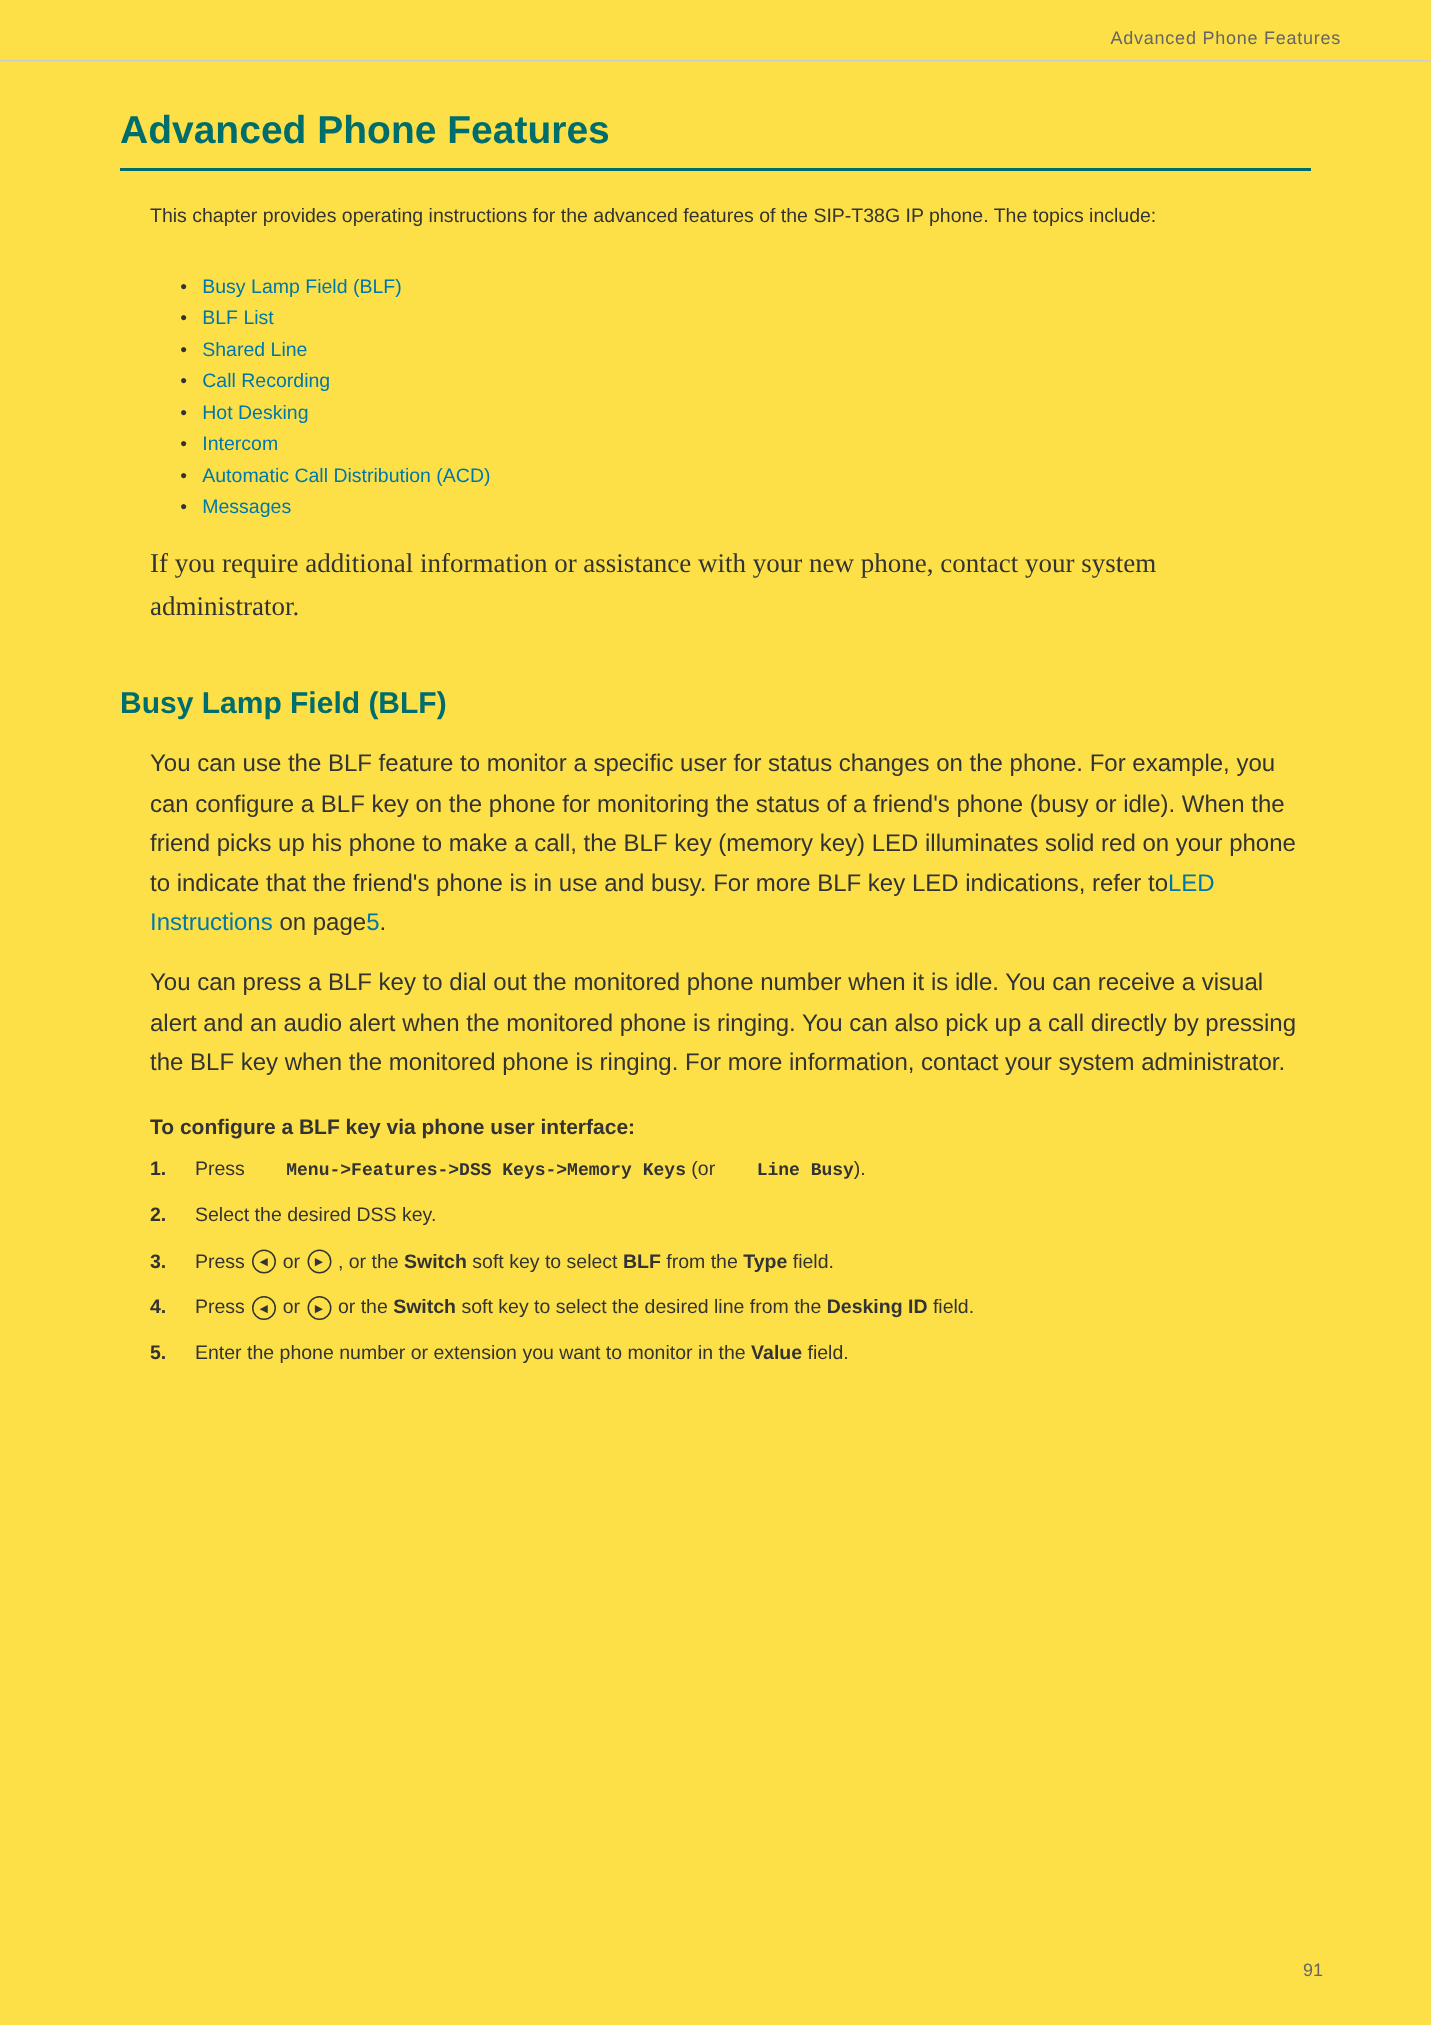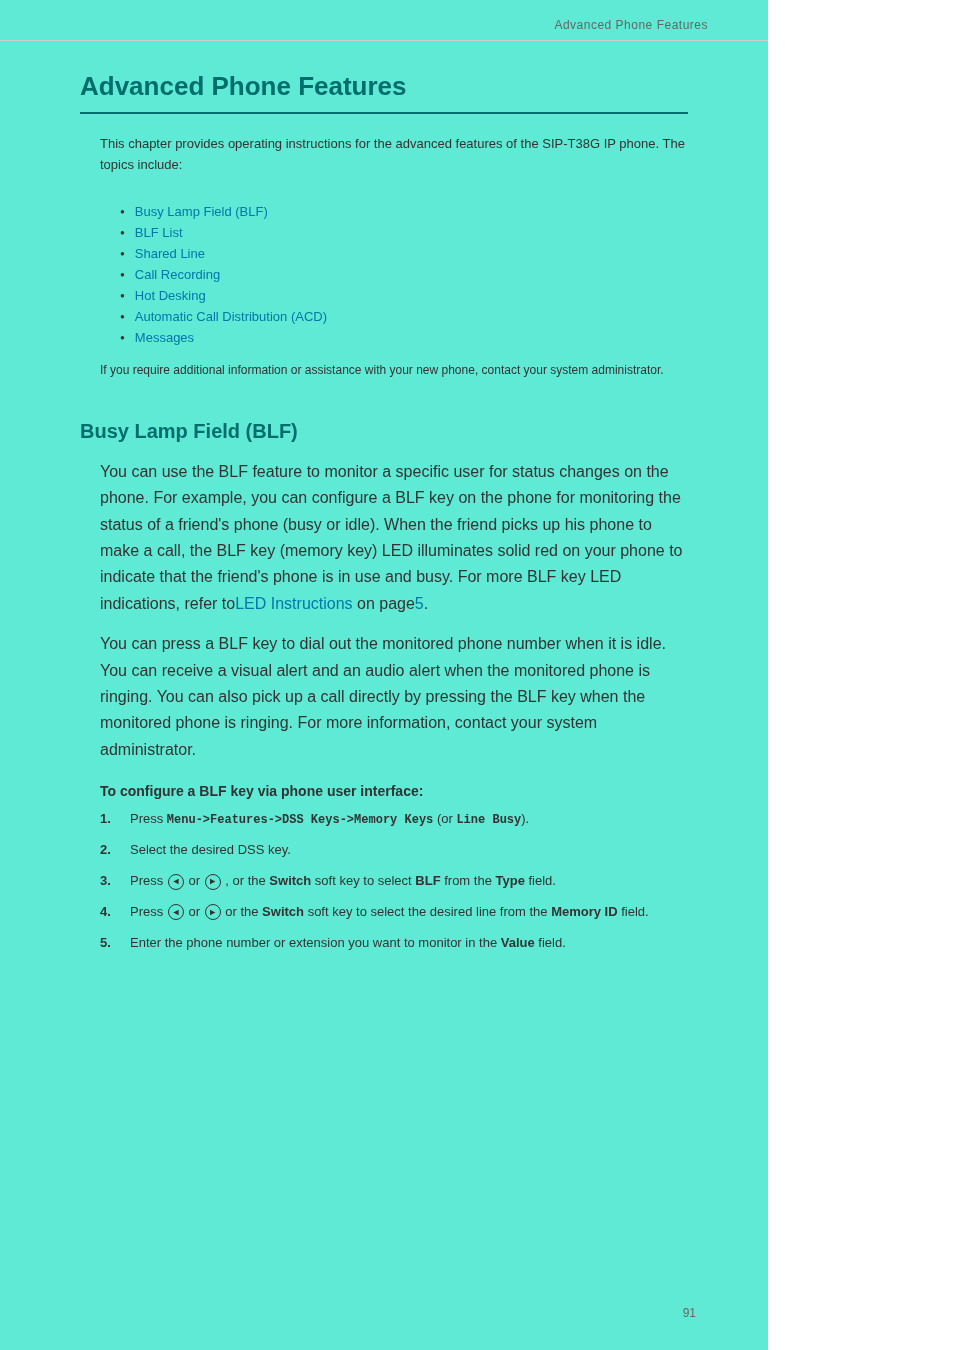--- a/index.html
+++ b/index.html
@@ -12,25 +12,25 @@
       font-family: Arial, Helvetica, sans-serif;
       font-size: 13px;
       color: #333;
       background: #fff;
       width: 954px;
       min-height: 1350px;
       position: relative;
     }
 
     .page-container {
-      width: 768px;
+      width: 954px;
       min-height: 1350px;
       padding: 0;
       position: relative;
-      background: #5eead4;
+      background: #fde047;
     }
 
     
     .page-header {
       display: flex;
       justify-content: flex-end;
       padding: 18px 60px 8px 60px;
       border-bottom: 1px solid #ccc;
     }
 
@@ -84,23 +84,24 @@
       flex-shrink: 0;
     }
 
     .topic-list a {
       color: #0077aa;
       text-decoration: none;
     }
 
     .footer-note {
       margin: 16px 0 0 20px;
-      font-size: 12px;
+      font-size: 18px;
       line-height: 1.6;
       color: #333;
+      font-family: Liberation Serif, serif;
     }
 
     
     .section-title {
       font-size: 20px;
       font-weight: bold;
       color: #006d6d;
       margin-top: 40px;
       margin-bottom: 16px;
     }
@@ -148,20 +149,21 @@
     }
 
     .step-content {
       flex: 1;
     }
 
     kbd {
       font-family: 'Courier New', monospace;
       font-size: 12px;
       font-weight: bold;
+      margin-left: 24px;
     }
 
     .circle-icon {
       display: inline-flex;
       align-items: center;
       justify-content: center;
       width: 16px;
       height: 16px;
       border: 1px solid #333;
       border-radius: 50%;
@@ -204,20 +206,23 @@
         <li>
           <a href="#shared-line">Shared Line</a>
         </li>
         <li>
           <a href="#call-recording">Call Recording</a>
         </li>
         <li>
           <a href="#hot-desking">Hot Desking</a>
         </li>
         <li>
+          <a href="#intercom">Intercom</a>
+        </li>
+        <li>
           <a href="#acd">Automatic Call Distribution (ACD)</a>
         </li>
         <li>
           <a href="#messages">Messages</a>
         </li>
       </ul>
 
     <p class="footer-note">If you require additional information or assistance with your new phone, contact  your system administrator.</p>
 
     <h2 class="section-title">Busy Lamp Field (BLF)</h2>
@@ -238,21 +243,21 @@
         <li>
           <span class="step-num">2.</span>
           <span class="step-content">Select the desired DSS key.</span>
         </li>
         <li>
           <span class="step-num">3.</span>
           <span class="step-content">Press <span class="circle-icon">◄</span> or <span class="circle-icon">►</span> , or the <strong>Switch</strong> soft key to select <strong>BLF</strong> from the <strong>Type</strong> field.</span>
         </li>
         <li>
           <span class="step-num">4.</span>
-          <span class="step-content">Press <span class="circle-icon">◄</span> or <span class="circle-icon">►</span> or the <strong>Switch</strong> soft key to select the desired line from the <strong>Memory ID</strong> field.</span>
+          <span class="step-content">Press <span class="circle-icon">◄</span> or <span class="circle-icon">►</span> or the <strong>Switch</strong> soft key to select the desired line from the <strong>Desking ID</strong> field.</span>
         </li>
         <li>
           <span class="step-num">5.</span>
           <span class="step-content">Enter the phone number or extension you want to monitor in the <strong>Value</strong> field.</span>
         </li>
       </ol>
 
   </div>
 
   <div class="page-footer">

